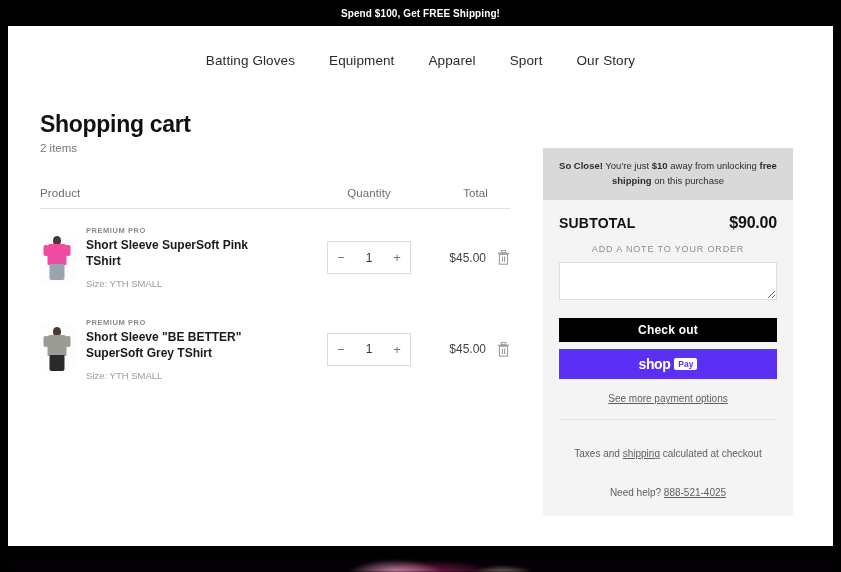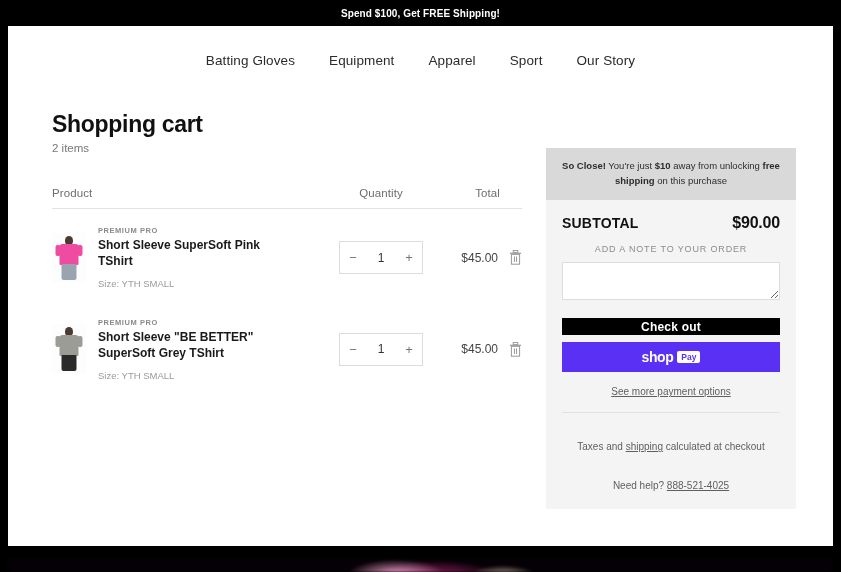--- a/index.html
+++ b/index.html
@@ -58,22 +58,22 @@
     font-size: 13.5px;
     color: #2b2b2b;
     letter-spacing: .1px;
     cursor: pointer;
     white-space: nowrap;
   }
 
   
   .content {
     display: flex;
-    padding: 34px 32px 0 44px;
-    gap: 24px;
+    padding: 34px 32px 0 32px;
+    gap: 33px;
   }
   .cart-col { width: 470px; flex: 0 0 470px; }
   .side-col { width: 250px; flex: 0 0 250px; padding-top: 36px; }
 
   
   .cart-title {
     font-size: 23px;
     font-weight: 700;
     color: #111;
     letter-spacing: -.3px;
@@ -280,21 +280,21 @@
     resize: vertical;
     font-family: "Liberation Sans", sans-serif;
     font-size: 11px;
     padding: 5px 7px;
     color: #333;
     display: block;
   }
 
   .btn-checkout {
     width: 100%;
-    height: 17px;
+    height: 24px;
     background: #000;
     color: #fff;
     border: none;
     font-size: 12px;
     font-weight: 700;
     letter-spacing: .2px;
     cursor: pointer;
     margin-top: 18px;
     font-family: "Liberation Sans", sans-serif;
   }

